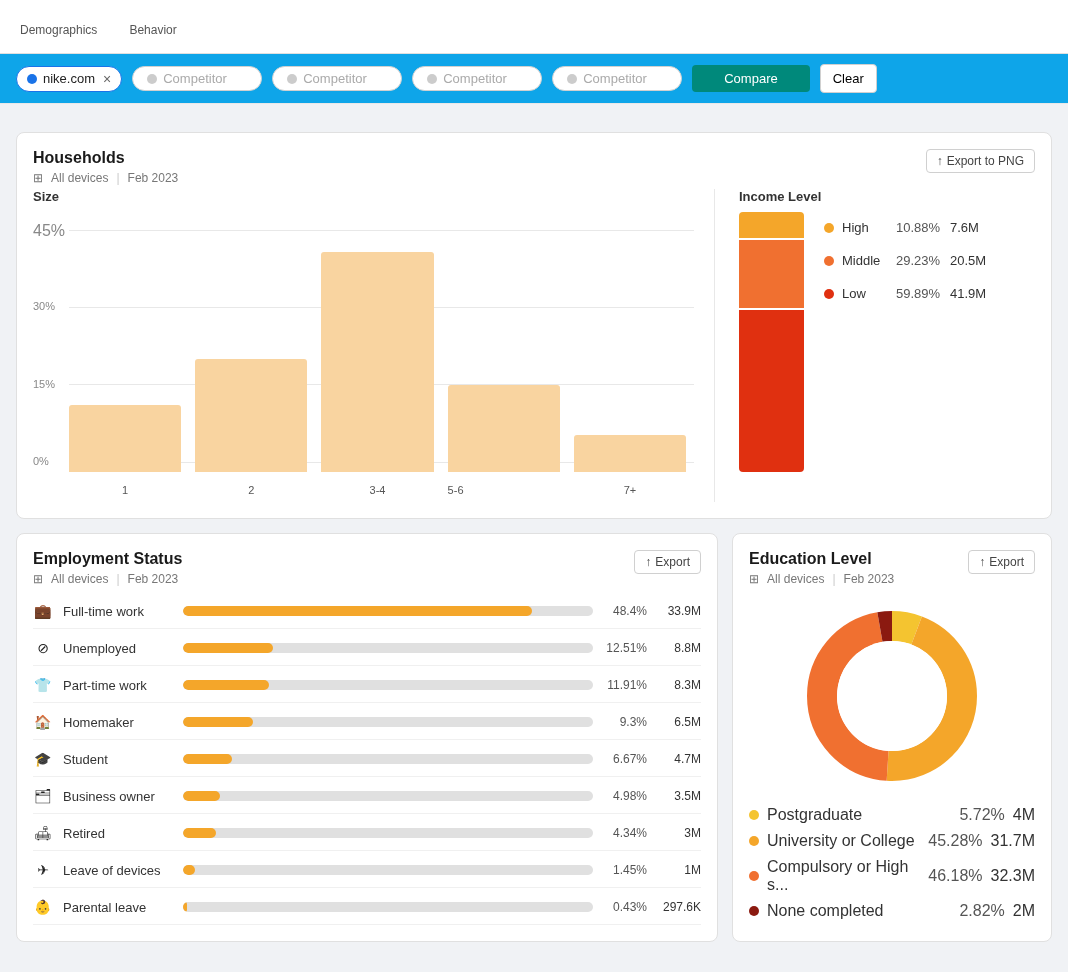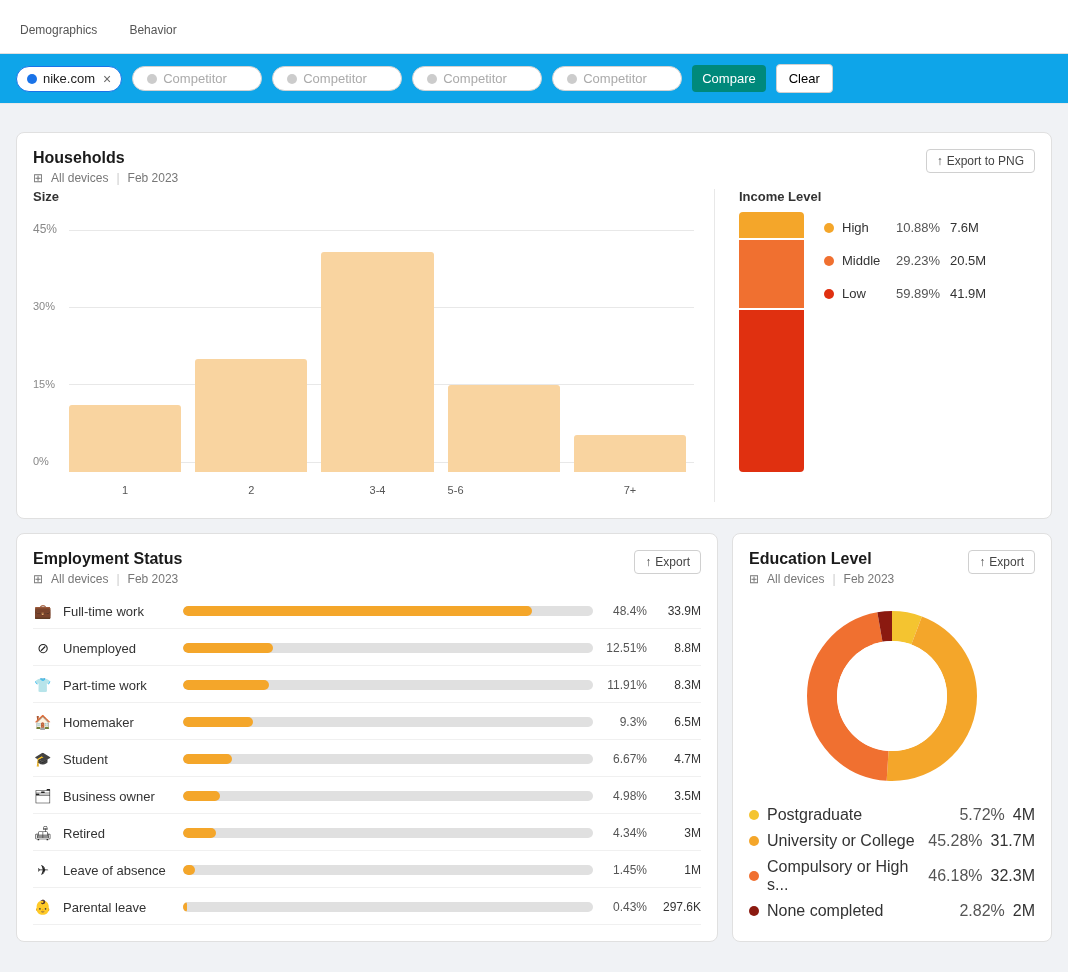--- a/index.html
+++ b/index.html
@@ -8,21 +8,21 @@
     .top-nav { background: #fff; border-bottom: 1px solid #e0e0e0; padding: 0 16px; display: flex; gap: 24px; }
     .nav-item { padding: 14px 4px; font-size: 12px; color: #555; cursor: pointer; border-bottom: 2px solid transparent; margin-top: 9px; }
     .nav-item.active { color: #1a1a1a; border-bottom: 2px solid #1a73e8; font-weight: 500; }
 
     .filter-bar { background: #0ea5e9; padding: 10px 16px; display: flex; align-items: center; gap: 10px; border-bottom: 1px solid #e8e8e8; }
     .filter-tag { display: flex; align-items: center; gap: 6px; border: 1px solid #1a73e8; border-radius: 20px; padding: 4px 10px; font-size: 13px; background: #fff; }
     .filter-tag .dot { width: 10px; height: 10px; border-radius: 50%; background: #1a73e8; }
     .filter-tag .close { cursor: pointer; color: #666; font-size: 14px; margin-left: 2px; }
     .competitor-input { border: 1px solid #d0d0d0; border-radius: 20px; padding: 4px 14px; font-size: 13px; color: #aaa; display: flex; align-items: center; gap: 6px; background: #fff; min-width: 130px; }
     .competitor-input .dot { width: 10px; height: 10px; border-radius: 50%; background: #ccc; }
-    .compare-btn { background: #00897b; color: #fff; border: none; border-radius: 4px; padding: 6px 10px; font-size: 13px; cursor: pointer; font-weight: 500; }
+    .compare-btn { background: #00897b; color: #fff; border: none; border-radius: 4px; padding: 6px 32px; font-size: 13px; cursor: pointer; font-weight: 500; }
     .clear-btn { background: #fff; border: 1px solid #d0d0d0; border-radius: 4px; padding: 6px 12px; font-size: 13px; cursor: pointer; }
 
     .main { padding: 28px 16px; display: flex; flex-direction: column; gap: 14px; }
 
     .card { background: #fff; border-radius: 8px; border: 1px solid #e0e0e0; padding: 16px; }
 
     .card-header { display: flex; justify-content: space-between; align-items: flex-start; margin-bottom: 4px; }
     .card-title { font-size: 16px; font-weight: 600; color: #1a1a1a; }
     .card-meta { font-size: 12px; color: #777; display: flex; align-items: center; gap: 8px; margin-top: 4px; }
     .export-btn { display: flex; align-items: center; gap: 4px; border: 1px solid #d0d0d0; border-radius: 4px; padding: 4px 10px; font-size: 12px; background: #fff; cursor: pointer; color: #444; }
@@ -111,21 +111,21 @@
         <span>Export to PNG</span>
       </button>
     </div>
 
     <div class="households-grid">
 
       <div class="size-section">
         <div class="section-label">Size</div>
         <div style="position:relative; height:290px;">
 
-          <span style="position:absolute;left:0;top:10px;font-size:12px;color:#888;">45%</span>
+          <span style="position:absolute;left:0;top:10px;font-size:16px;color:#888;">45%</span>
           <span style="position:absolute;left:0;top:88px;font-size:11px;color:#888;">30%</span>
           <span style="position:absolute;left:0;top:166px;font-size:11px;color:#888;">15%</span>
           <span style="position:absolute;left:0;top:243px;font-size:11px;color:#888;">0%</span>
 
           <div style="position:absolute;left:36px;right:0;top:18px;border-top:1px solid #e8e8e8;"></div>
           <div style="position:absolute;left:36px;right:0;top:95px;border-top:1px solid #e8e8e8;"></div>
           <div style="position:absolute;left:36px;right:0;top:172px;border-top:1px solid #e8e8e8;"></div>
           <div style="position:absolute;left:36px;right:0;top:250px;border-top:1px solid #e8e8e8;"></div>
 
           <div style="position:absolute;left:36px;right:8px;top:18px;bottom:30px;display:flex;align-items:flex-end;gap:14px;">
@@ -278,21 +278,21 @@
           <span class="emp-label">Retired</span>
           <div class="emp-bar-bg">
             <div class="emp-bar-fill" style="width:8%;"></div>
           </div>
           <span class="emp-pct">4.34%</span>
           <span class="emp-val">3M</span>
         </div>
 
         <div class="emp-row">
           <span class="emp-icon">✈</span>
-          <span class="emp-label">Leave of absence</span>
+          <span class="emp-label">Leave of devices</span>
           <div class="emp-bar-bg">
             <div class="emp-bar-fill" style="width:3%;"></div>
           </div>
           <span class="emp-pct">1.45%</span>
           <span class="emp-val">1M</span>
         </div>
 
         <div class="emp-row">
           <span class="emp-icon">👶</span>
           <span class="emp-label">Parental leave</span>

